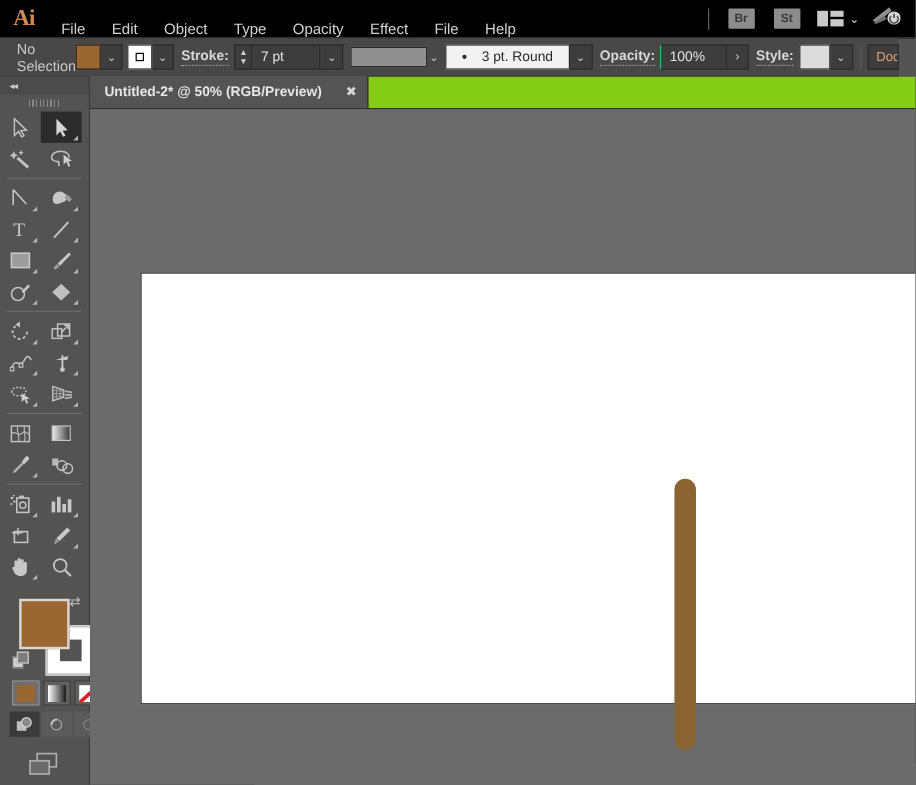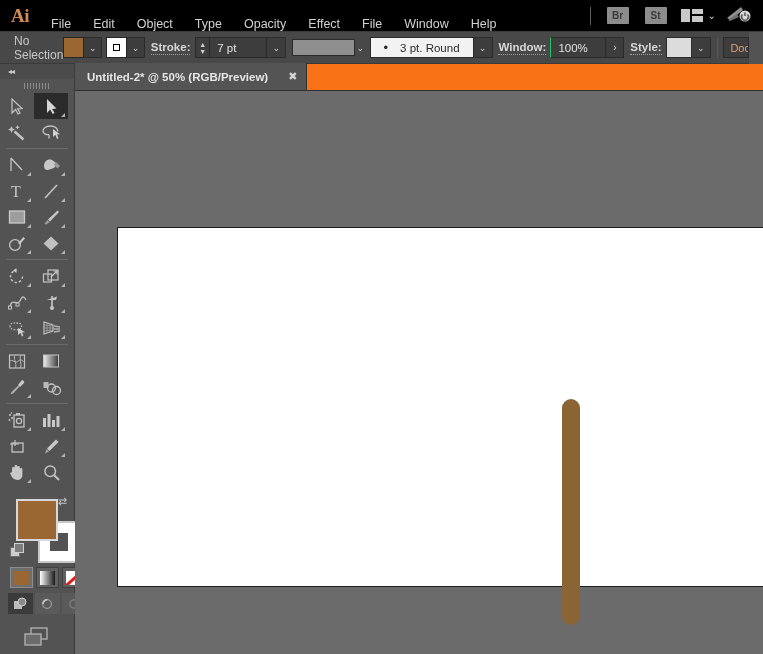--- a/index.html
+++ b/index.html
@@ -122,21 +122,21 @@
   }
   #doc-btn {
     height: 21px; background: #3d3d3d; border: 1px solid #2b2b2b;
     color: #e0a070; font-size: 11px; display: flex; align-items: center;
     padding: 8px 6px; overflow: hidden; white-space: nowrap;
   }
 
   
   #tabbar {
     position: absolute; left: 75px; top: 64px; width: 688px; height: 27px;
-    background: #f97316; border-bottom: 1px solid #2f2f2f;
+    background: #84cc16; border-bottom: 1px solid #2f2f2f;
     display: flex; align-items: flex-end;
   }
   #doc-tab {
     height: 27px; background: #545454; display: flex; align-items: center;
     padding: 0 9px 0 12px; gap: 20px;
     border-right: 1px solid #303030;
   }
   #doc-tab-title { color: #e6e6e6; font-size: 11.5px; font-weight: bold; }
   #doc-tab-close { color: #d6d6d6; font-size: 11px; cursor: pointer; }
 
@@ -245,21 +245,20 @@
 
 <div id="menubar">
   <div id="ai-logo">Ai</div>
   <div class="menu-item">File</div>
   <div class="menu-item">Edit</div>
   <div class="menu-item">Object</div>
   <div class="menu-item">Type</div>
   <div class="menu-item">Opacity</div>
   <div class="menu-item">Effect</div>
   <div class="menu-item">File</div>
-  <div class="menu-item">Window</div>
   <div class="menu-item">Help</div>
 
   <div id="menu-right">
     <div class="mb-sep"></div>
     <div class="mini-btn">Br</div>
     <div class="mini-btn">St</div>
     <div id="arrange-icon">
       <i class="a1"></i>
         <i class="a2"></i>
         <i class="a3"></i>
@@ -314,21 +313,21 @@
   <div style="width:6px"></div>
   <div style="display:flex">
     <div id="brush-field">
       <span id="brush-dot">•</span>
       <span>3 pt. Round</span>
     </div>
     <div id="brush-drop">⌄</div>
   </div>
 
   <div style="width:10px"></div>
-  <div class="lbl">Window:</div>
+  <div class="lbl">Opacity:</div>
   <div style="width:7px"></div>
   <div style="display:flex">
     <div class="field" style="width:56px; border-left:1px solid #22c55e">100%</div>
     <div id="opacity-arrow">›</div>
   </div>
 
   <div style="width:10px"></div>
   <div class="lbl">Style:</div>
   <div style="width:7px"></div>
   <div style="display:flex">

